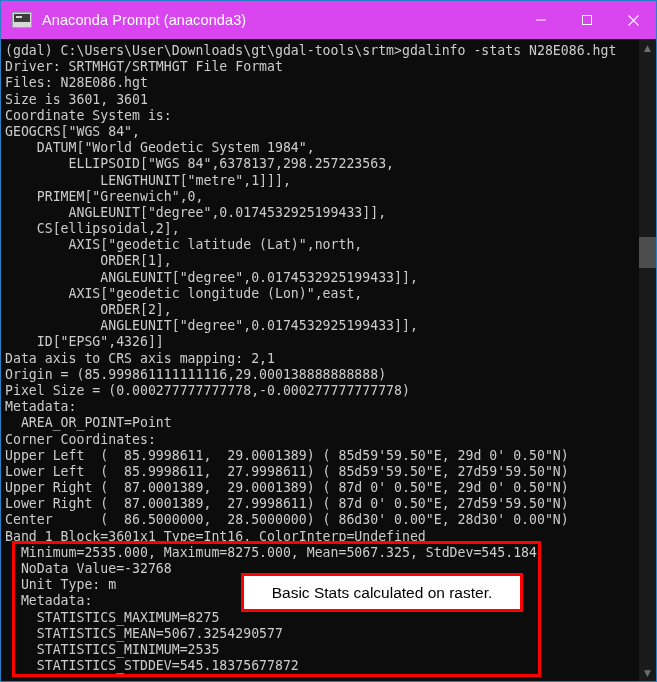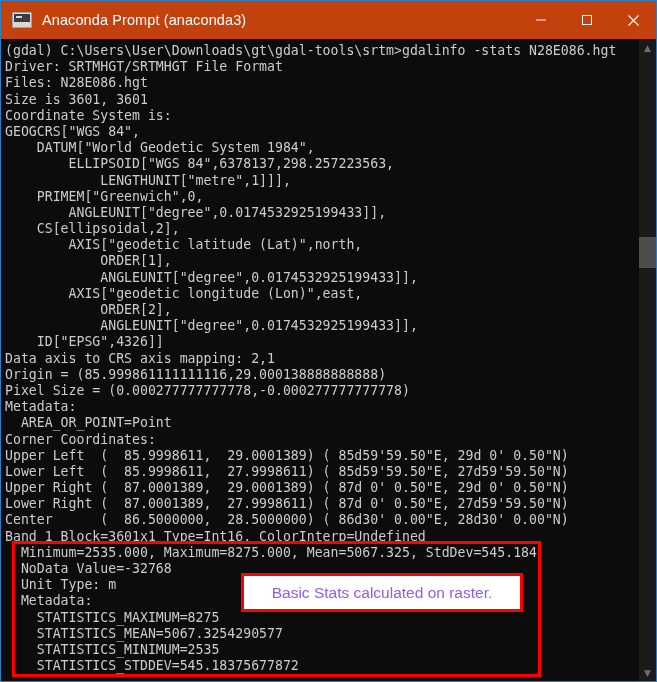--- a/index.html
+++ b/index.html
@@ -25,21 +25,21 @@
     background: #0c0c0c;
   }
 
   
   #titlebar {
     position: absolute;
     left: 0;
     top: 0;
     width: 100%;
     height: 38px;
-    background: #c2410c;
+    background: #d946ef;
     display: flex;
     align-items: center;
   }
   #title-icon {
     width: 20px;
     height: 16px;
     margin-left: 11px;
     margin-right: 10px;
     background: #d8d8d8;
     border: 1px solid #9aa4ac;
@@ -160,21 +160,21 @@
     width: 282px;
     height: 39px;
     background: #ffffff;
     border: 3px solid #fe0000;
     box-sizing: border-box;
     display: flex;
     align-items: center;
     justify-content: center;
   }
   #callout-text {
-    color: #8b5cf6;
+    color: #000000;
     font-family: "Liberation Sans", sans-serif;
     font-size: 15.5px;
     white-space: nowrap;
   }
 </style>
 </head>
 <body>
 
 <div id="window">
 

